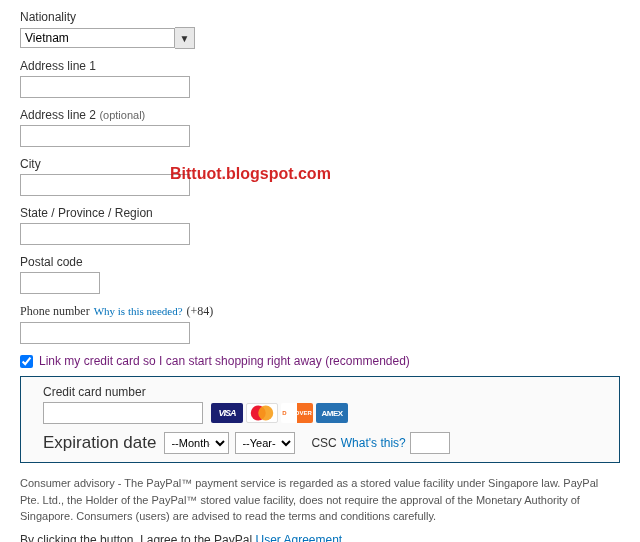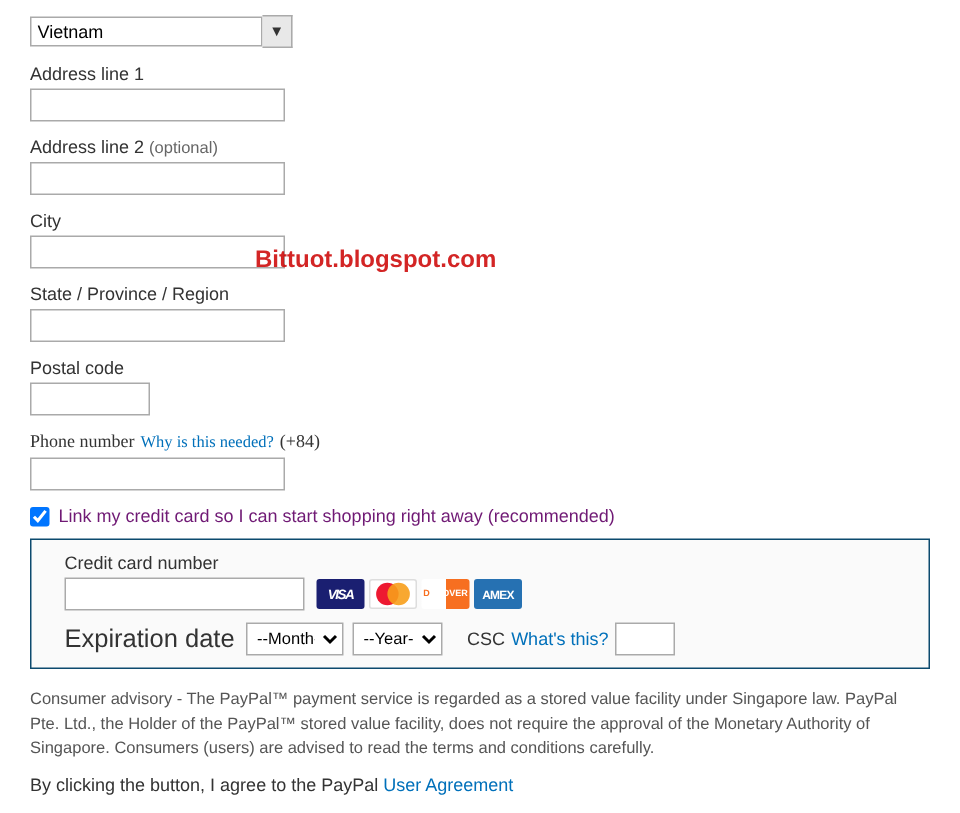--- a/index.html
+++ b/index.html
@@ -225,20 +225,21 @@
       position: relative;
     }
   </style>
 </head>
 <body>
 
 <div class="page-wrapper">
   <div class="watermark">Bittuot.blogspot.com</div>
 
   <div class="form-group">
+    <label class="form-label">Nationality</label>
     <div class="nationality-select-wrap">
       <select class="nationality-select">
         <option>Vietnam</option>
       </select>
       <div class="select-btn">▼</div>
     </div>
   </div>
 
   <div class="form-group">
     <label class="form-label">Address line 1</label>

